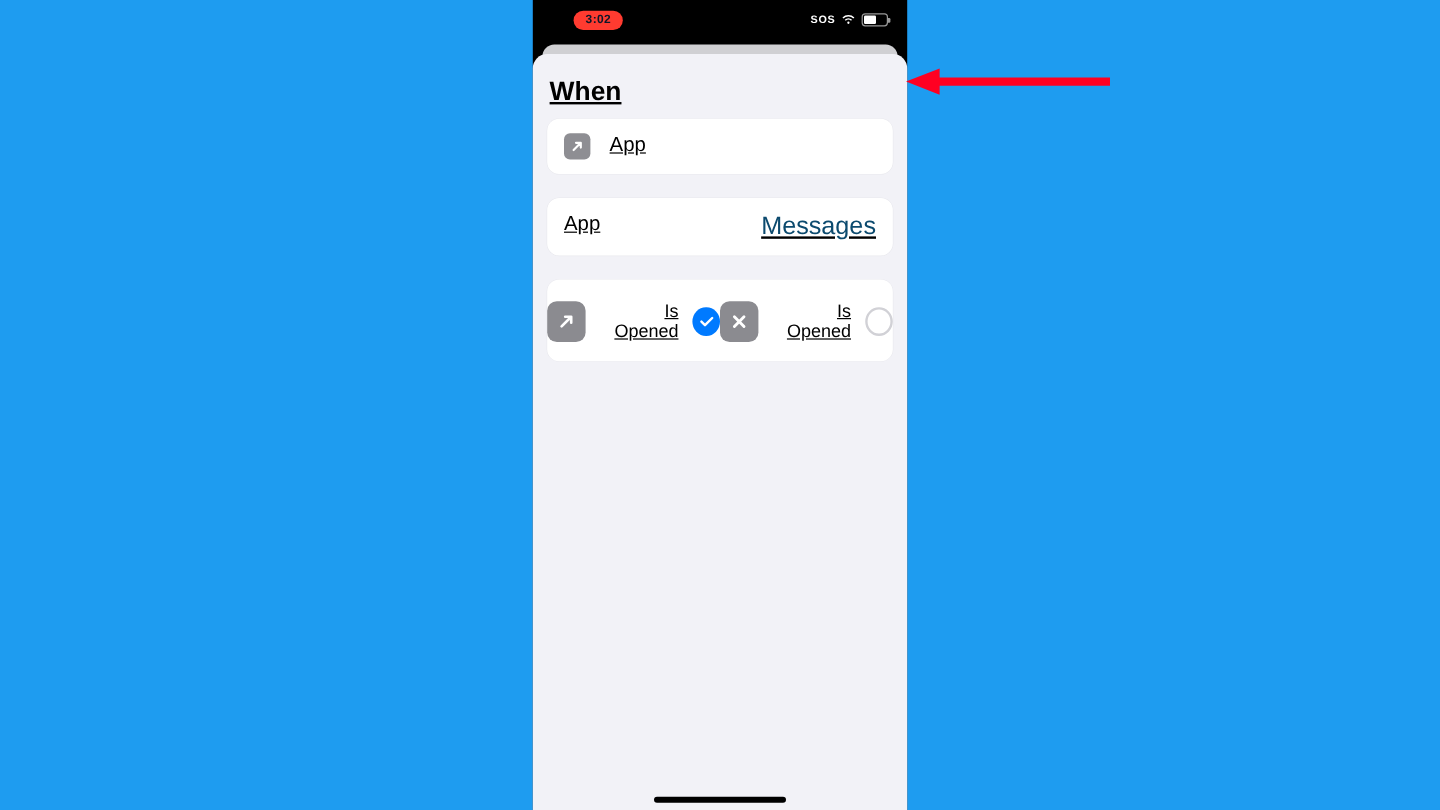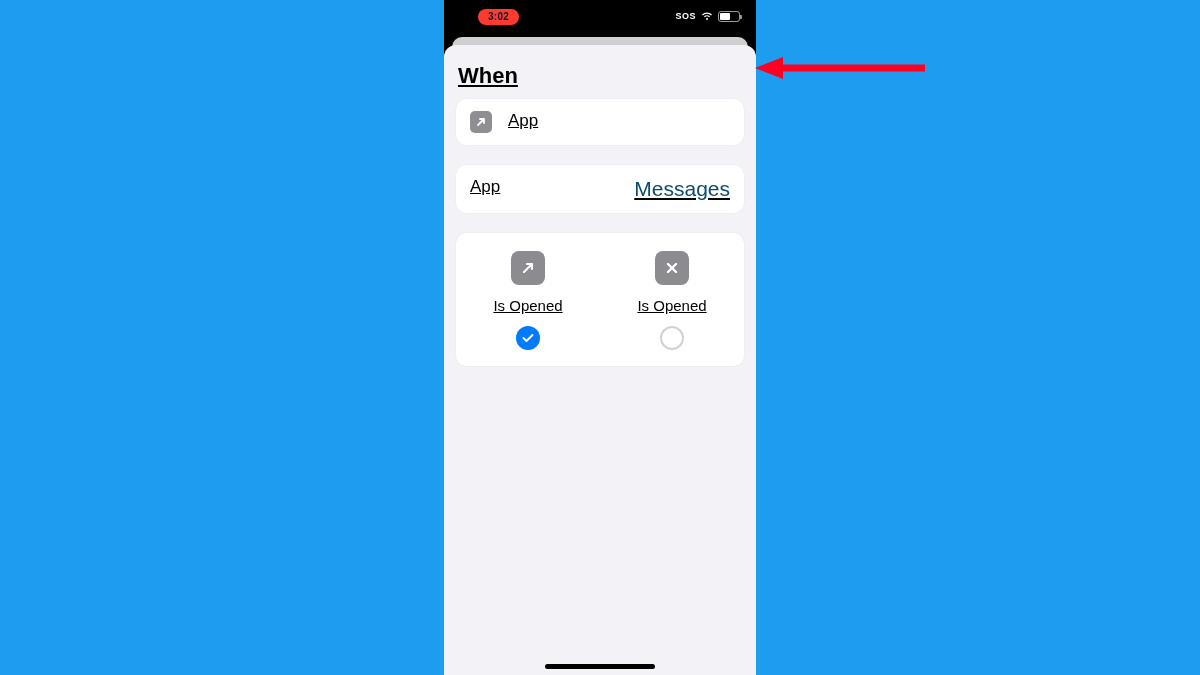--- a/index.html
+++ b/index.html
@@ -63,21 +63,21 @@
     .row-icon {
       width:22px; height:22px; background:#8e8e93; border-radius:5px;
       display:flex; align-items:center; justify-content:center;
     }
     .row-icon svg { width:12px; height:12px; }
     .row-label { flex:1; }
     .row-value { color:#0c4a6e; font-size:21px; }
 
     .options-card { padding:18px 0 16px; }
     .options { display:flex; }
-    .option { flex:1; display:flex; flex-direction:column; align-items:center; gap:12px; }
+    .option { flex:1; display:flex; flex-direction:row; align-items:center; gap:12px;text-align:right; }
     .opt-icon {
       width:34px; height:34px; background:#8b8b90; border-radius:8px;
       display:flex; align-items:center; justify-content:center;
     }
     .opt-icon svg { width:16px; height:16px; }
     .opt-label { font-size:15px; color:#000; }
     .opt-radio {
       width:24px; height:24px; border-radius:50%;
       display:flex; align-items:center; justify-content:center;
     }

